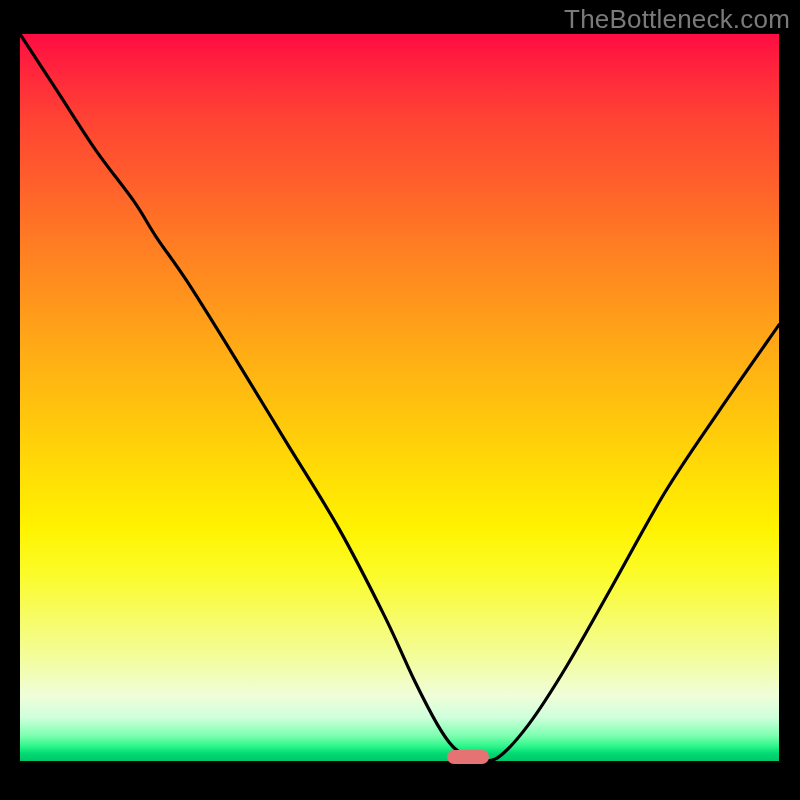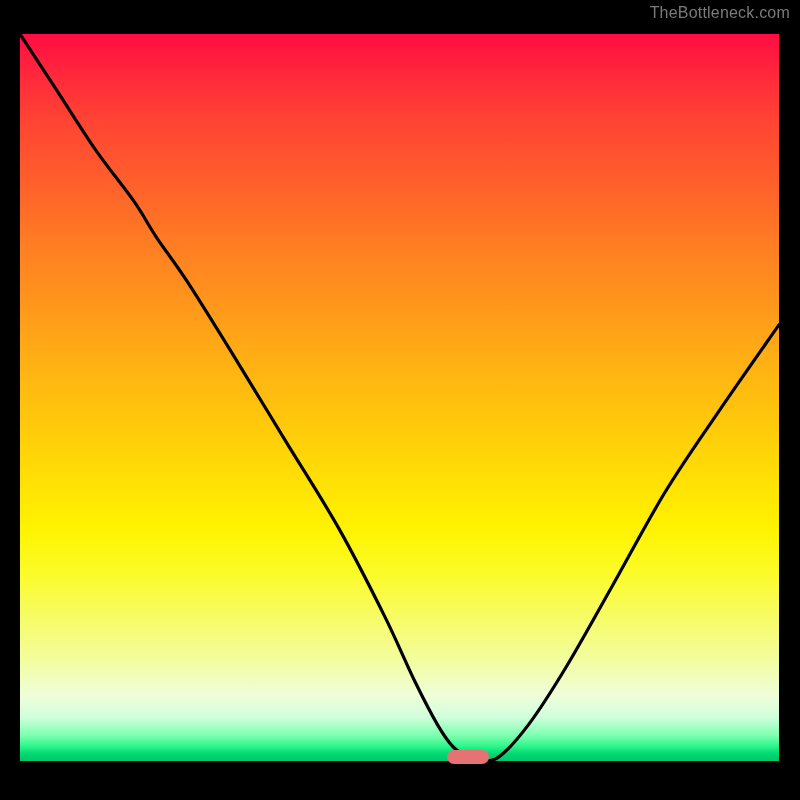--- a/index.html
+++ b/index.html
@@ -14,21 +14,21 @@
   .wrap {
     position: relative;
     width: 800px;
     height: 800px;
   }
   .watermark {
     position: absolute;
     top: 4px;
     right: 10px;
     color: #7a7a7a;
-    font-size: 16px;
+    font-size: 26px;
     font-weight: 400;
     letter-spacing: 0.2px;
     z-index: 10;
     user-select: none;
   }
   .frame {
     position: absolute;
     left: 20px;
     top: 34px;
     width: 759px;

